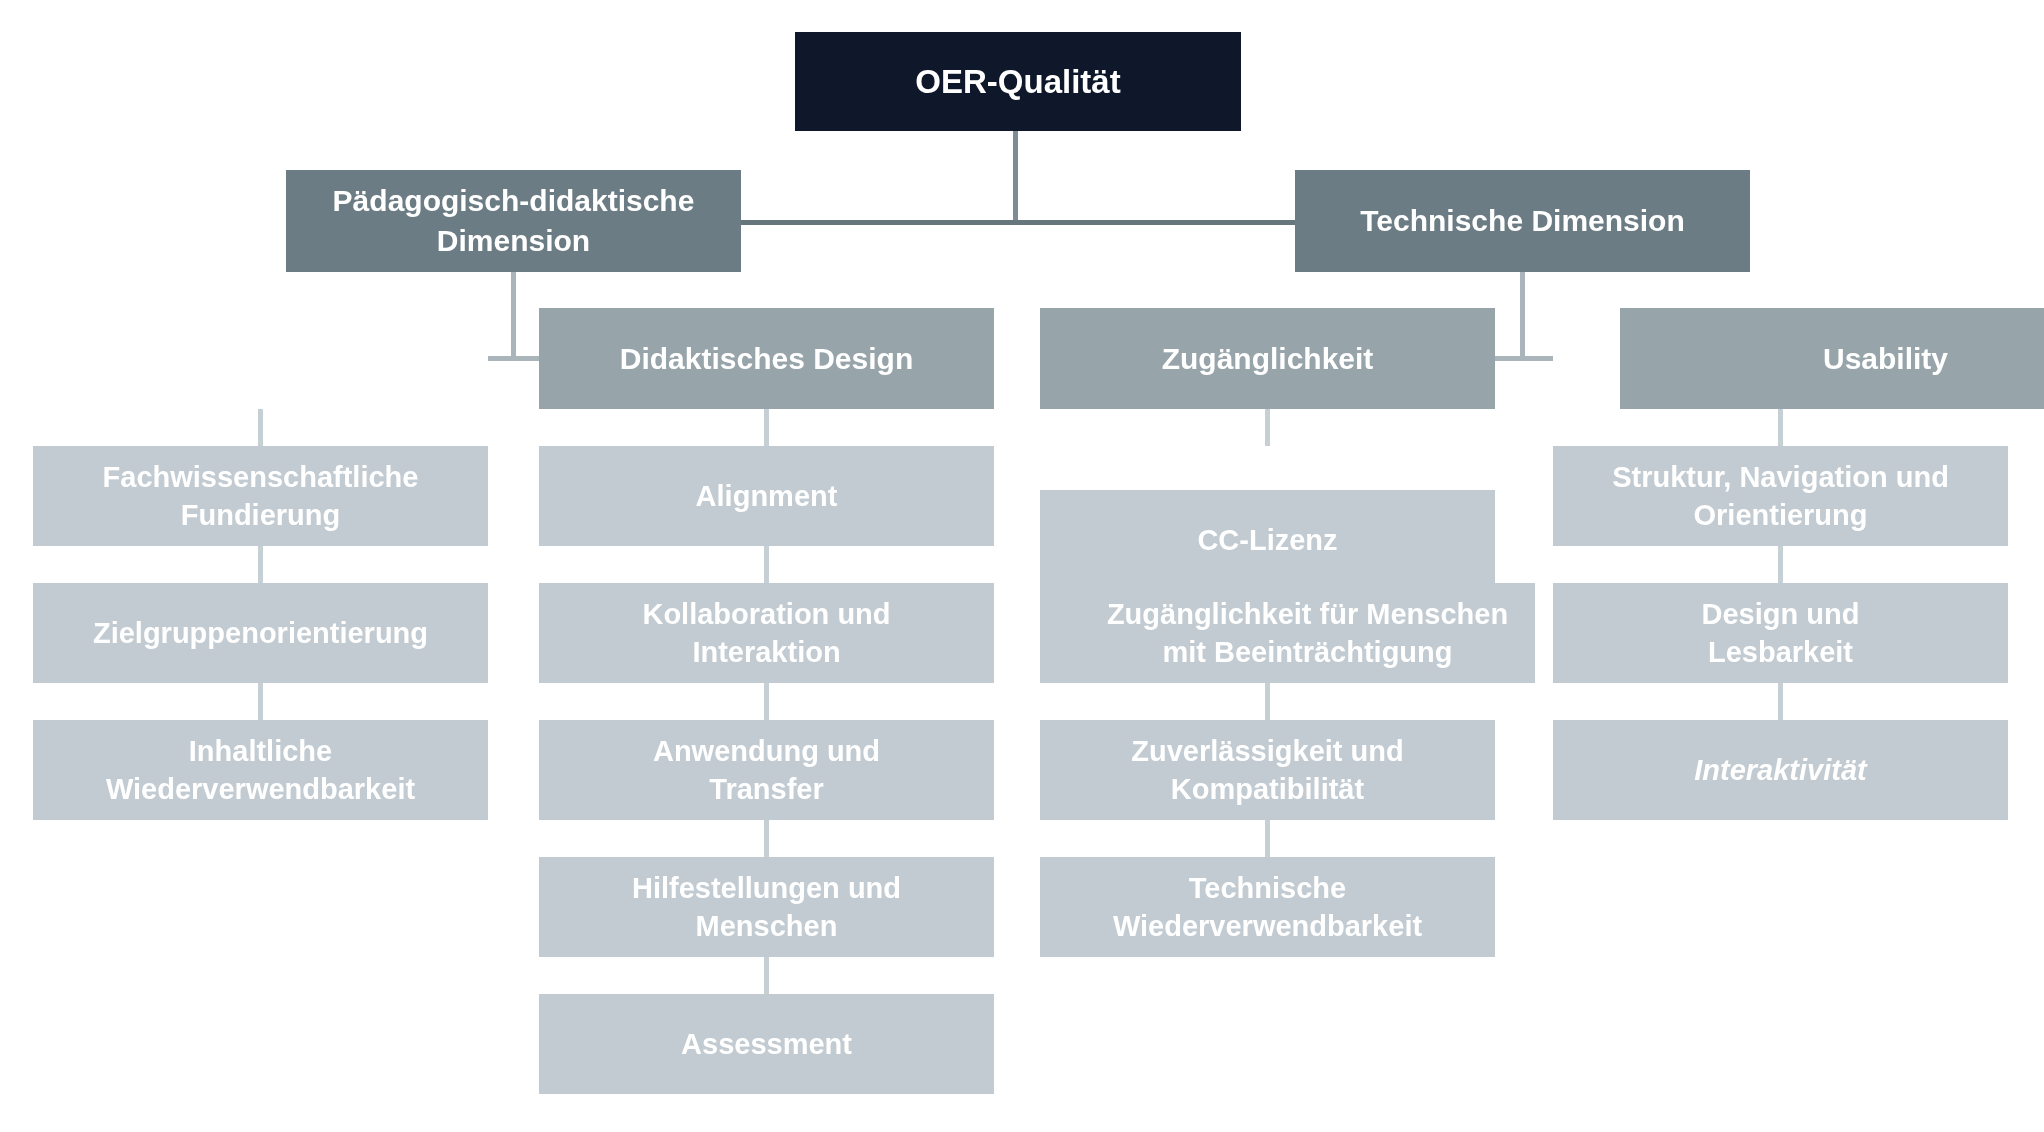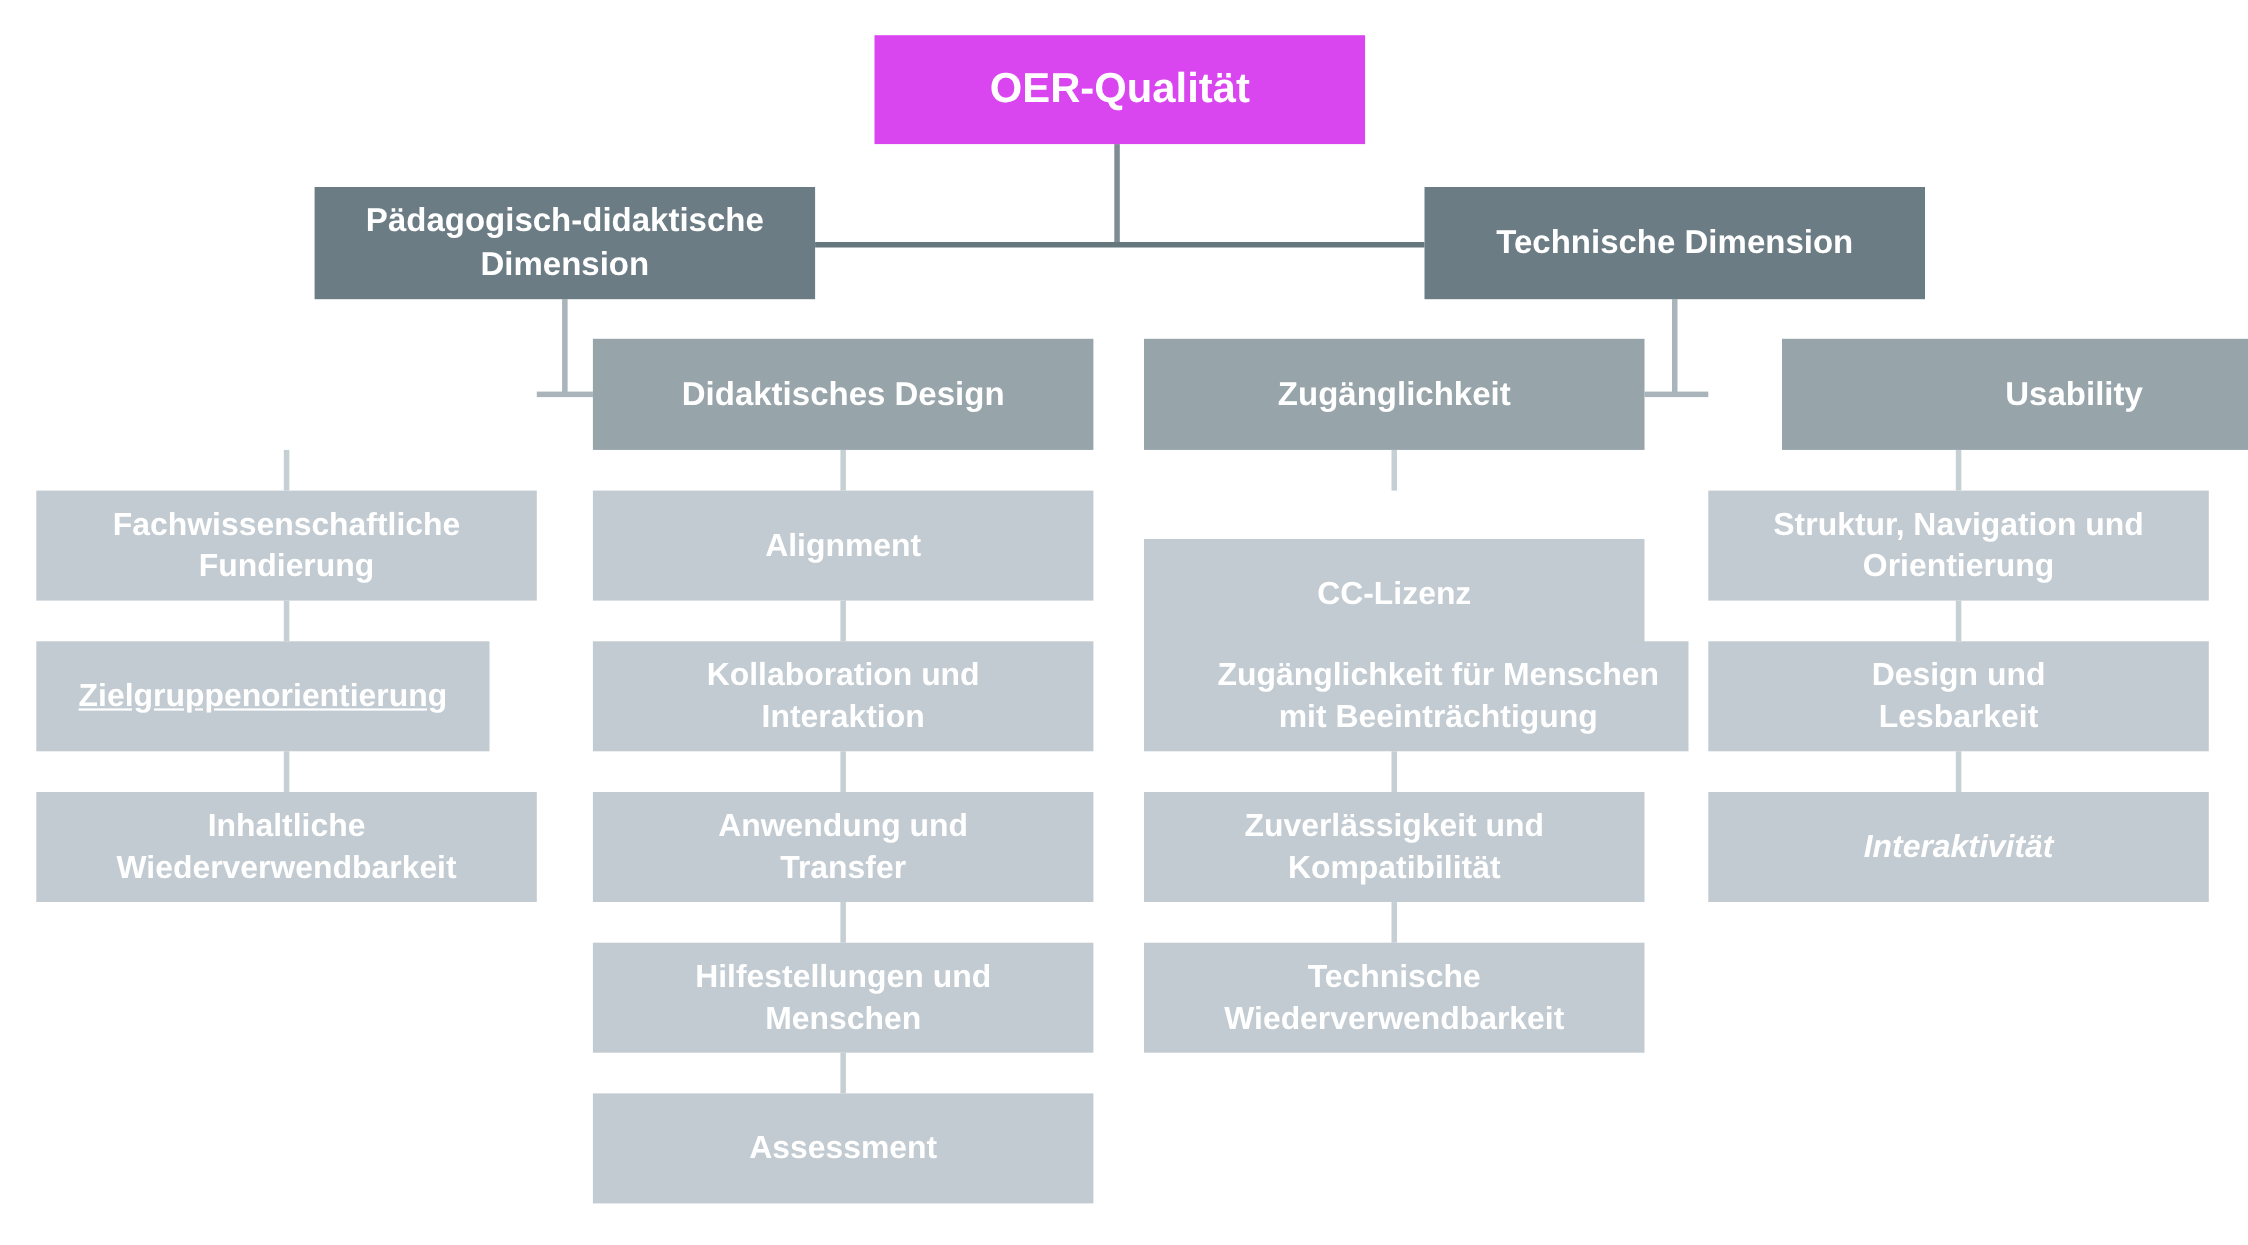--- a/index.html
+++ b/index.html
@@ -15,21 +15,21 @@
     position: absolute;
     display: flex;
     align-items: center;
     justify-content: center;
     text-align: center;
     color: #ffffff;
     font-weight: bold;
     white-space: pre-line;
     line-height: 1.32;
   }
-  .l1 { background: #d946ef; font-size: 38px; }
+  .l1 { background: #0f172a; font-size: 33px; }
   .l2 { background: #6b7c84; font-size: 30px; }
   .l3 { background: #97a4aa; font-size: 30px; }
   .crit { background: #c2cbd1; font-size: 29px; }
   .line { position: absolute; }
   .line-root-v { background: #7e8d94; }
   .line-root-h { background: #66767d; }
   .line-dim  { background: #a9b5bb; }
   .line-crit { background: #c6cfd4; }
 </style>
 </head>
@@ -69,21 +69,21 @@
   <div class="box l2" style="left:286px; top:170px; width:455px; height:102px;">Pädagogisch-didaktische
 Dimension</div>
   <div class="box l2" style="left:1295px; top:170px; width:455px; height:102px;">Technische Dimension</div>
 
   <div class="box l3" style="left:539px; top:308px; width:455px; height:101px;">Didaktisches Design</div>
   <div class="box l3" style="left:1040px; top:308px; width:455px; height:101px;">Zugänglichkeit</div>
   <div class="box l3" style="left:1620px; top:308px; width:531px; height:101px;">Usability</div>
 
   <div class="box crit" style="left:33px; top:446px; width:455px; height:100px;">Fachwissenschaftliche
 Fundierung</div>
-  <div class="box crit" style="left:33px; top:583px; width:412px; height:100px;text-decoration:underline;">Zielgruppenorientierung</div>
+  <div class="box crit" style="left:33px; top:583px; width:455px; height:100px;">Zielgruppenorientierung</div>
   <div class="box crit" style="left:33px; top:720px; width:455px; height:100px;">Inhaltliche
 Wiederverwendbarkeit</div>
 
   <div class="box crit" style="left:539px; top:446px; width:455px; height:100px;">Alignment</div>
   <div class="box crit" style="left:539px; top:583px; width:455px; height:100px;text-align:center;">Kollaboration und
 Interaktion</div>
   <div class="box crit" style="left:539px; top:720px; width:455px; height:100px;">Anwendung und
 Transfer</div>
   <div class="box crit" style="left:539px; top:857px; width:455px; height:100px;">Hilfestellungen und
 Menschen</div>

